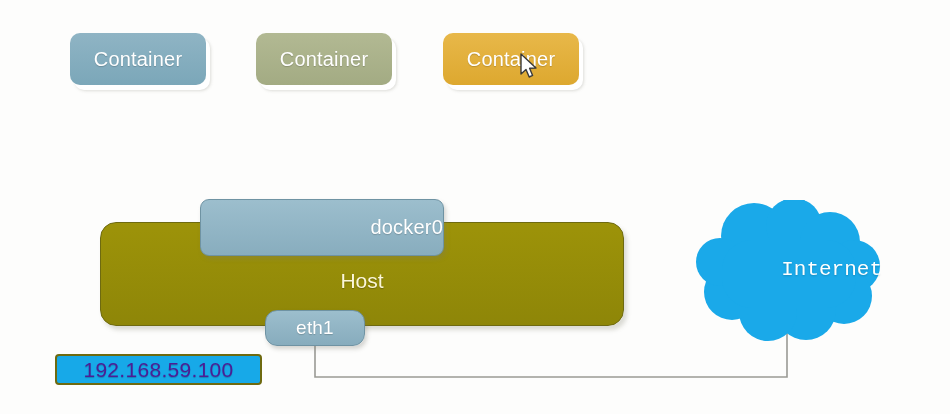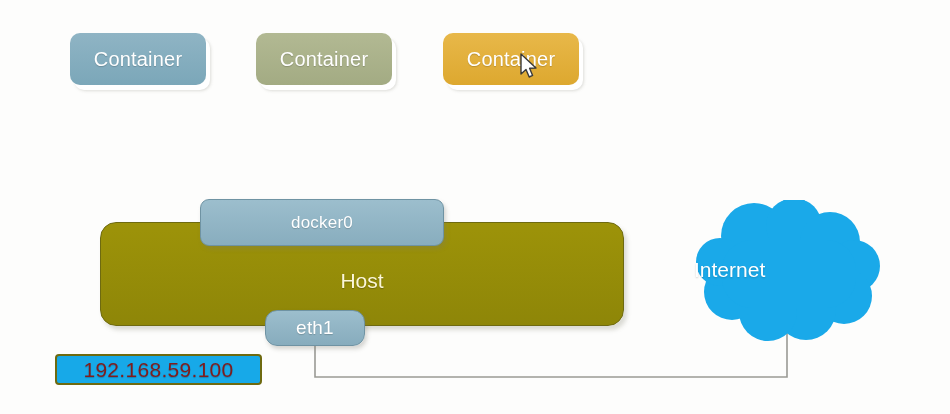--- a/index.html
+++ b/index.html
@@ -66,25 +66,26 @@
     font-size: 21px;
     text-shadow: 0 1px 1px rgba(0,0,0,.25);
     user-select: none;
   }
 
   
   #docker0-node {
     left: 200px;
     top: 199px;
     width: 244px;
-    height: 47px;
-    font-size: 17px;
+    height: 57px;
+    font-size: 20px;
     background: linear-gradient(180deg,#9cbecd 0%, #88adbe 100%);
     border: 1px solid #6f93a3;
     box-shadow: 2px 3px 4px rgba(120,120,110,.30);
+    justify-content: flex-end;
   }
   #eth1-node {
     left: 265px;
     top: 310px;
     width: 100px;
     height: 36px;
     font-size: 19px;
     background: linear-gradient(180deg,#9cbecd 0%, #87acbd 100%);
     border: 1px solid #6f93a3;
     border-radius: 12px;
@@ -98,46 +99,47 @@
     top: 354px;
     width: 207px;
     height: 31px;
     box-sizing: border-box;
     display: flex;
     align-items: center;
     justify-content: center;
     background: #17a9e8;
     border: 2px solid #6e6a10;
     border-radius: 4px;
-    color: #7f1d1d;
+    color: #4c1d95;
     font-size: 21px;
     letter-spacing: .3px;
     text-shadow: 0 1px 1px rgba(0,0,0,.22);
     user-select: none;
   }
 
   
   #cloud-wrap {
     position: absolute;
     left: 694px;
     top: 200px;
     width: 188px;
     height: 142px;
   }
   #cloud-wrap svg { display: block; width: 100%; height: 100%; }
   #internet-label {
     position: absolute;
     left: 0;
     top: 58px;
     width: 100%;
-    text-align: left;
+    text-align: right;
     color: #ffffff;
     font-size: 21px;
     text-shadow: 0 1px 2px rgba(0,0,0,.18);
     user-select: none;
+    font-family: Liberation Mono, monospace;
   }
 
   
   #connector {
     position: absolute;
     left: 0;
     top: 0;
     width: 950px;
     height: 414px;
     pointer-events: none;

